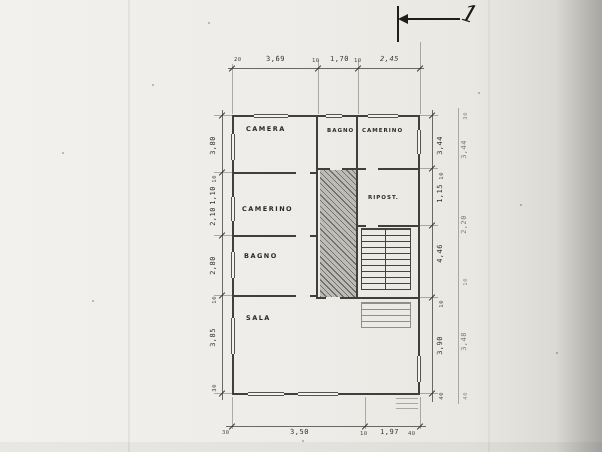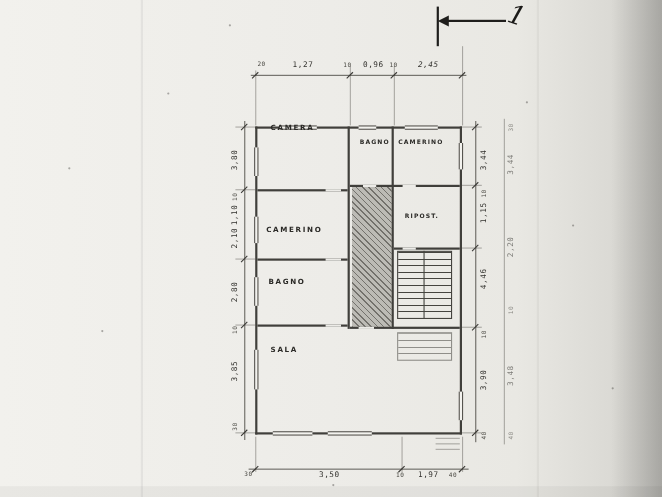--- a/index.html
+++ b/index.html
@@ -91,21 +91,21 @@
     <div class="win-v" style="left:417px;top:356px;height:26px;"></div>
 
     <div class="hatch" style="left:320px;top:170px;width:36px;height:127px;"></div>
     <div class="stairs" style="left:361px;top:228px;width:50px;height:62px;"></div>
     <div class="ln" style="left:385px;top:228px;width:1px;height:62px;background:#45443f;"></div>
     <div class="stairs" style="left:361px;top:302px;width:50px;height:26px;opacity:0.55;"></div>
     <div class="ln faint" style="left:396px;top:398px;width:22px;height:1px;"></div>
     <div class="ln faint" style="left:396px;top:403px;width:22px;height:1px;"></div>
     <div class="ln faint" style="left:396px;top:408px;width:22px;height:1px;"></div>
 
-    <span class="room-label" style="left:246px;top:112px;">CAMERA</span>
+    <span class="room-label" style="left:246px;top:125px;">CAMERA</span>
     <span class="room-label sm" style="left:327px;top:127px;">BAGNO</span>
     <span class="room-label sm" style="left:362px;top:127px;">CAMERINO</span>
     <span class="room-label" style="left:242px;top:205px;">CAMERINO</span>
     <span class="room-label sm" style="left:368px;top:194px;">RIPOST.</span>
     <span class="room-label" style="left:244px;top:252px;">BAGNO</span>
     <span class="room-label" style="left:246px;top:314px;">SALA</span>
   </div>
 
   <div>
 
@@ -145,23 +145,23 @@
     <div class="tick" style="left:428px;top:115px;"></div>
     <div class="tick" style="left:428px;top:168px;"></div>
     <div class="tick" style="left:428px;top:225px;"></div>
     <div class="tick" style="left:428px;top:297px;"></div>
     <div class="tick" style="left:428px;top:393px;"></div>
     <div class="tick" style="left:228px;top:426px;"></div>
     <div class="tick" style="left:361px;top:426px;"></div>
     <div class="tick" style="left:416px;top:426px;"></div>
 
     <span class="dim sm" style="left:234px;top:56px;">20</span>
-    <span class="dim" style="left:266px;top:55px;">1,27</span>
+    <span class="dim" style="left:266px;top:55px;">3,69</span>
     <span class="dim sm" style="left:312px;top:57px;">10</span>
-    <span class="dim" style="left:330px;top:55px;">0,96</span>
+    <span class="dim" style="left:330px;top:55px;">1,70</span>
     <span class="dim sm" style="left:354px;top:57px;">10</span>
     <span class="dim" style="left:380px;top:55px;font-style:italic;">2,45</span>
 
     <span class="dim v" style="left:209px;top:136px;">3,80</span>
     <span class="dim v sm" style="left:211px;top:175px;">10</span>
     <span class="dim v" style="left:209px;top:186px;">1,10</span>
     <span class="dim v" style="left:209px;top:207px;">2,10</span>
     <span class="dim v" style="left:209px;top:256px;">2,80</span>
     <span class="dim v sm" style="left:211px;top:296px;">10</span>
     <span class="dim v" style="left:209px;top:328px;">3,85</span>

